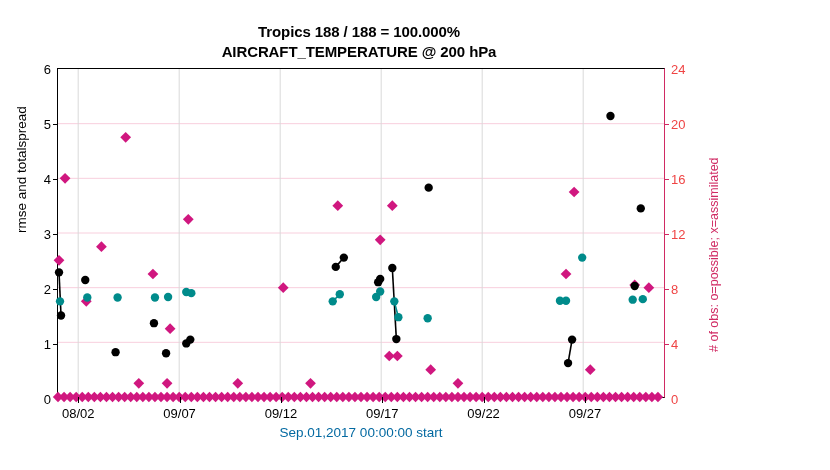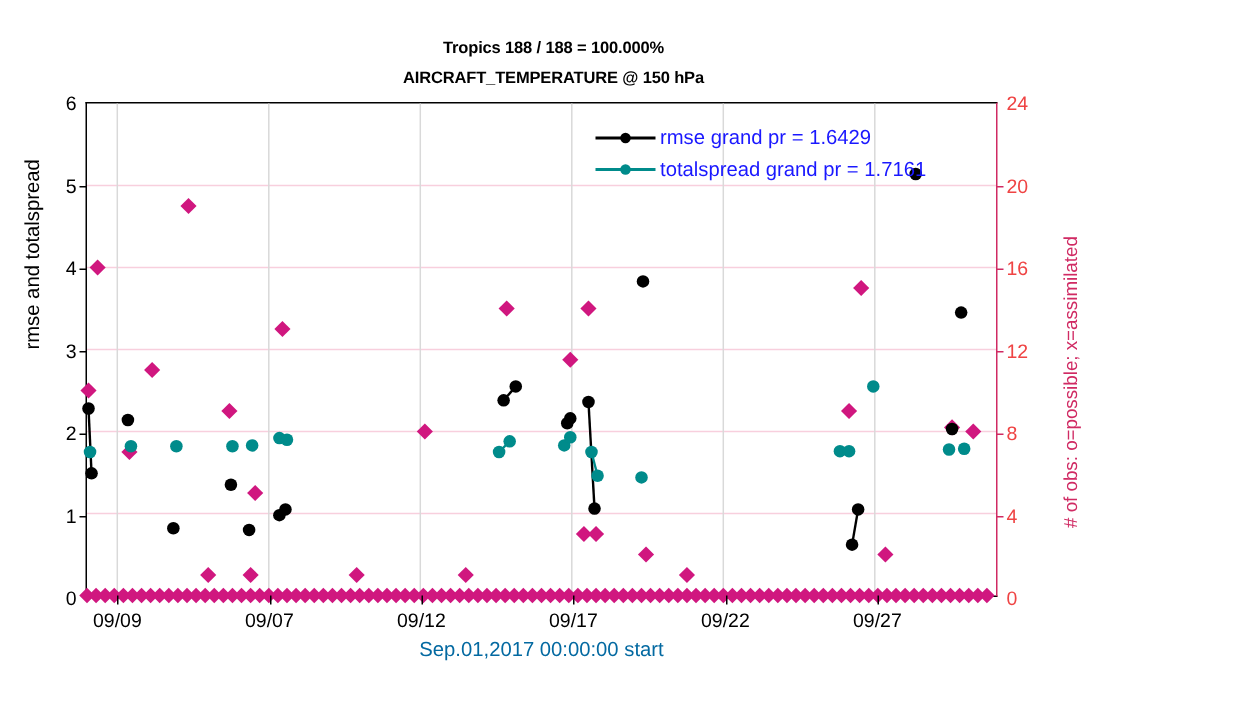--- a/index.html
+++ b/index.html
@@ -16,25 +16,25 @@
     position: relative;
   }
   #figure {
     position: absolute;
     left: 0; top: 0;
     width: 830px;
     height: 470px;
   }
   .title-block {
     position: absolute;
-    left: 14px;
+    left: 4px;
     top: 22px;
     width: 710px;
     text-align: center;
-    font-size: 11px;
+    font-size: 15px;
     font-weight: bold;
     line-height: 20px;
     letter-spacing: -0.1px;
   }
   .title-line { display: block; }
 
   
   #plot-area {
     position: absolute;
     left: 57px;
@@ -189,21 +189,21 @@
     white-space: nowrap;
   }
 </style>
 </head>
 <body>
 
 <div id="figure">
 
   <div class="title-block">
     <span class="title-line">Tropics 188 / 188 = 100.000%</span>
-    <span class="title-line">AIRCRAFT_TEMPERATURE @ 150 hPa</span>
+    <span class="title-line">AIRCRAFT_TEMPERATURE @ 200 hPa</span>
   </div>
 
   <div id="ylabel-left">rmse and totalspread</div>
   <div id="ylabel-right"># of obs: o=possible; x=assimilated</div>
 
   <div id="plot-area">
     <svg id="grid-svg" viewBox="0 0 608 330" preserveAspectRatio="none">
         <line x1="0" y1="275" x2="608" y2="275" stroke="#f8cfdd" stroke-width="1"></line>
         <line x1="0" y1="220" x2="608" y2="220" stroke="#f8cfdd" stroke-width="1"></line>
         <line x1="0" y1="165" x2="608" y2="165" stroke="#f8cfdd" stroke-width="1"></line>
@@ -408,48 +408,32 @@
         <div class="ytick-right-mark" style="top: 275px;"></div>
         <div class="ytick-right" style="top: 220px;">8</div>
         <div class="ytick-right-mark" style="top: 220px;"></div>
         <div class="ytick-right" style="top: 165px;">12</div>
         <div class="ytick-right-mark" style="top: 165px;"></div>
         <div class="ytick-right" style="top: 110px;">16</div>
         <div class="ytick-right-mark" style="top: 110px;"></div>
         <div class="ytick-right" style="top: 55px; text-align: center;">20</div>
         <div class="ytick-right-mark" style="top: 55px;"></div>
         <div class="ytick-right" style="top: 0px;">24</div>
-        <div class="xtick-label" style="left: 20.2667px;">09/09</div>
+        <div class="xtick-label" style="left: 20.2667px;">08/02</div>
         <div class="xtick-mark" style="left: 20.2667px;"></div>
         <div class="xtick-label" style="left: 121.6px;">09/07</div>
         <div class="xtick-mark" style="left: 121.6px;"></div>
         <div class="xtick-label" style="left: 222.933px;">09/12</div>
         <div class="xtick-mark" style="left: 222.933px;"></div>
         <div class="xtick-label" style="left: 324.267px;">09/17</div>
         <div class="xtick-mark" style="left: 324.267px;"></div>
         <div class="xtick-label" style="left: 425.6px;">09/22</div>
         <div class="xtick-mark" style="left: 425.6px;"></div>
         <div class="xtick-label" style="left: 526.933px;">09/27</div>
         <div class="xtick-mark" style="left: 526.933px;"></div>
       </div>
   </div>
 
   <div id="xlabel">Sep.01,2017 00:00:00 start</div>
 
-  <div id="legend">
-      <div class="legend-row">
-        <span class="legend-sample">
-          <span class="lline" style="background: rgb(0, 0, 0);"></span>
-          <span class="ldot" style="background: rgb(0, 0, 0);"></span>
-        </span>
-        <span class="legend-text">rmse grand pr = 1.6429</span>
-      </div>
-      <div class="legend-row">
-        <span class="legend-sample">
-          <span class="lline" style="background: rgb(0, 139, 139);"></span>
-          <span class="ldot" style="background: rgb(0, 139, 139);"></span>
-        </span>
-        <span class="legend-text">totalspread grand pr = 1.7161</span>
-      </div>
-    </div>
 
 
 </div>
 
 </body></html>

